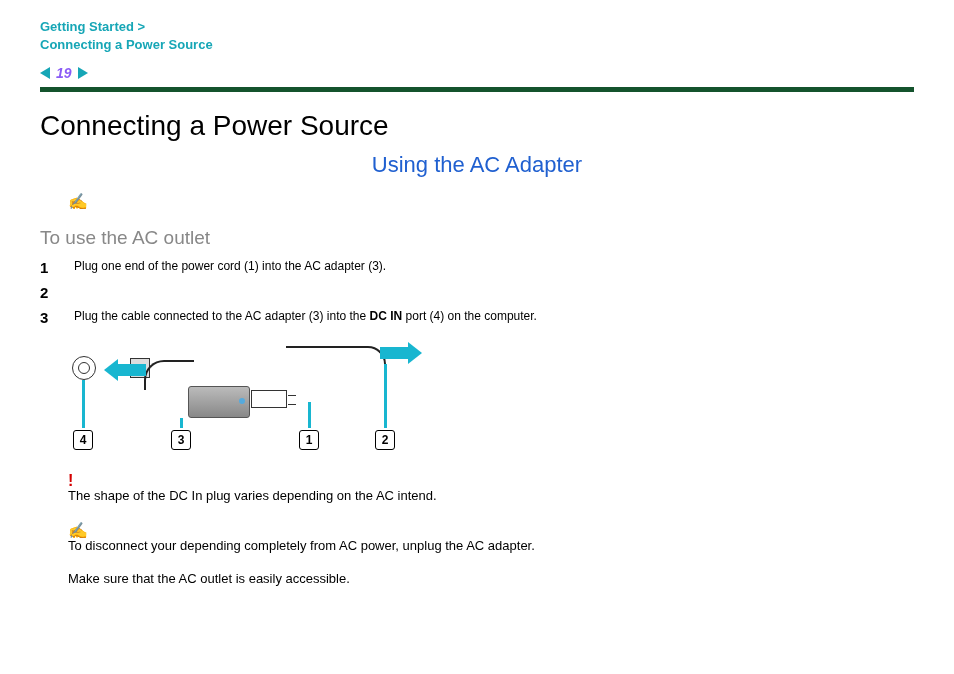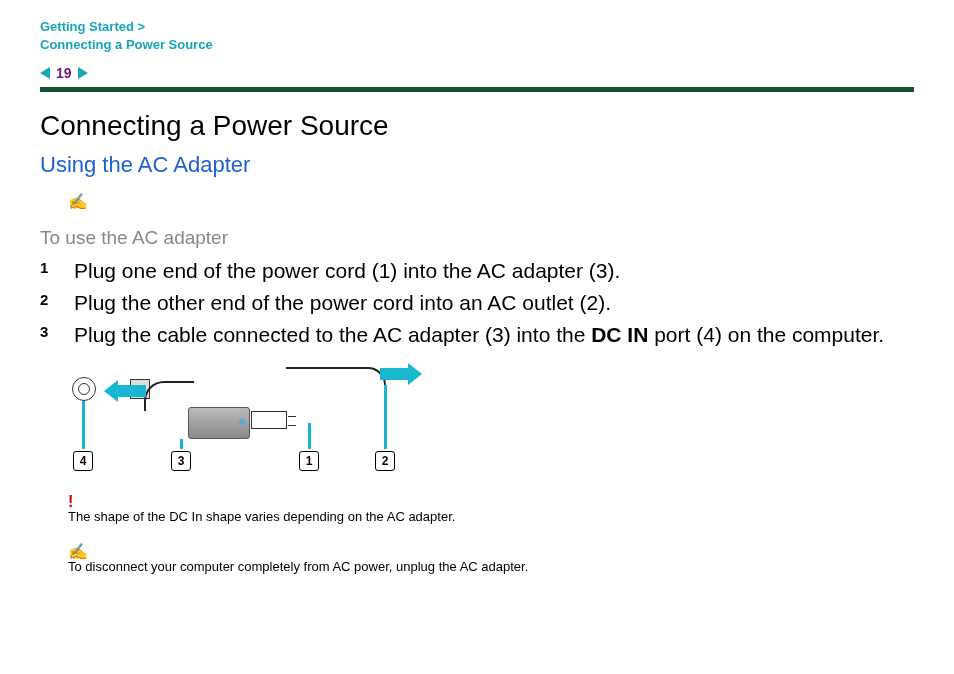--- a/index.html
+++ b/index.html
@@ -33,21 +33,22 @@
     line-height: 1.35;
   }
   .pagenum-area {
     display: flex;
     align-items: center;
     gap: 6px;
     padding-top: 12px;
   }
   .pagenum {
     font-weight: bold;
-    color: #701a75;
+    font-style: italic;
+    color: #8b5cf6;
     font-size: 14px;
   }
   .nav-arrow {
     display: inline-block;
     width: 0; height: 0;
     border-top: 6px solid transparent;
     border-bottom: 6px solid transparent;
     cursor: pointer;
   }
   .nav-left  { border-right: 10px solid #16a6b6; }
@@ -59,20 +60,21 @@
   }
   .intro {
     font-size: 15px;
     margin-bottom: 18px;
   }
   h2.sub {
     color: #2060d0;
     font-weight: normal;
     font-size: 22px;
     margin: 10px 0 14px 0;
+    text-align: center;
   }
   .note-block {
     margin-left: 28px;
     font-size: 13px;
     margin-bottom: 18px;
   }
   .note-icon {
     color: #16a6b6;
     font-size: 16px;
     display: block;
@@ -86,21 +88,21 @@
     margin-bottom: -2px;
   }
   h3.subsub {
     color: #888;
     font-weight: normal;
     font-size: 19px;
     margin: 0 0 10px 0;
   }
   .steps-row { display:flex; }
   .step-num  { font-weight:bold; width:34px; font-size:15px;}
-  .step-txt  { font-size:21px; }
+  .step-txt  { font-size:12px; }
   .bold { font-weight: bold; margin-top: 48px; }
   .link { color: #2060d0; cursor: pointer; }
   .diagram {
     margin: 16px 0 10px 28px;
     position: relative;
     width: 360px;
     height: 120px;
   }
   
   .callout-box {
@@ -226,30 +228,29 @@
   </div>
 
   <h1 class="title">Connecting a Power Source</h1>
 
   <h2 class="sub">Using the AC Adapter</h2>
 
   <div class="note-block">
     <span class="note-icon">✍</span>
   </div>
 
-  <h3 class="subsub">To use the AC adapter</h3>
+  <h3 class="subsub">To use the AC outlet</h3>
 
   <div>
     <div class="steps-row">
       <div class="step-num">1</div>
       <div class="step-txt">Plug one end of the power cord (1) into the AC adapter (3).</div>
     </div>
     <div class="steps-row" style="margin-top:8px">
       <div class="step-num">2</div>
-      <div class="step-txt">Plug the other end of the power cord into an AC outlet (2).</div>
     </div>
     <div class="steps-row" style="margin-top:8px">
       <div class="step-num">3</div>
       <div class="step-txt">
         Plug the cable connected to the AC adapter (3) into the <span class="bold">DC IN</span> port (4) on the computer.
       </div>
     </div>
   </div>
 
   <div class="diagram">
@@ -275,23 +276,24 @@
     <div class="callout-line" style="left:316px; top:22px; height:64px"></div>
 
     <div class="callout-box" style="left:5px;  top:88px">4</div>
     <div class="callout-box" style="left:103px;top:88px">3</div>
     <div class="callout-box" style="left:231px;top:88px">1</div>
     <div class="callout-box" style="left:307px;top:88px">2</div>
   </div>
 
   <div class="note-block">
     <span class="warn-icon">!</span>
-    <span>The shape of the DC In shape varies depending on the AC adapter.</span>
+    <span>The shape of the DC In plug varies depending on the AC intend.</span>
   </div>
 
   <div class="note-block">
     <span class="note-icon">✍</span>
-    <span>To disconnect your computer completely from AC power, unplug the AC adapter.</span>
-  </div>
-
+    <span>To disconnect your depending completely from AC power, unplug the AC adapter.</span>
+  </div>
+
+  <div class="body-text">Make sure that the AC outlet is easily accessible.</div>
 
 
 </div>
 
 </body></html>

